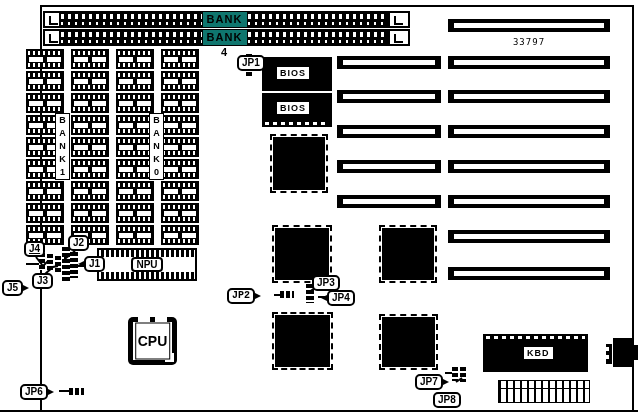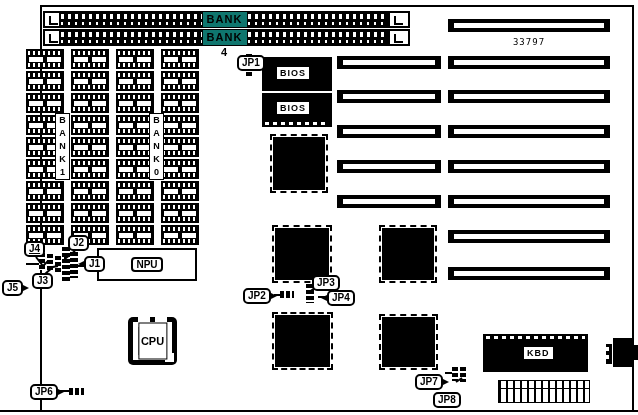--- a/index.html
+++ b/index.html
@@ -46,36 +46,36 @@
   
   .qfp{position:absolute;background:#000;outline:2px dashed #000;outline-offset:1px;}
 
   
   .xslot{position:absolute;height:13px;background:#000;}
   .stripe{position:absolute;left:6px;right:6px;top:4px;height:5px;background:#fff;}
 
   
   .npu-socket{position:absolute;left:97px;top:248px;width:100px;height:33px;
               border:2px solid #000;box-sizing:border-box;background:#fff;
-              display:flex;}
+              display:flex;flex-direction:column;}
   .pin-band{height:7px;background:repeating-linear-gradient(90deg,#fff 0 2px,#000 2px 5px);}
   .npu-mid{flex:1;display:flex;align-items:center;justify-content:center;}
   .npu-label{background:#fff;border:2px solid #000;border-radius:4px;
              font-size:10px;font-weight:bold;padding:0 3px;line-height:11px;}
 
   
   .cpu-socket{position:absolute;left:128px;top:317px;width:49px;height:48px;
               background:#000;border-radius:5px;}
   .cpu-ring{position:absolute;left:5px;top:5px;right:5px;bottom:5px;background:#fff;}
   .cpu-core{position:absolute;left:5px;top:5px;right:5px;bottom:5px;background:#000;}
   .cpu-notch{position:absolute;top:0;width:12px;height:5px;background:#fff;}
   .cpu-notch.n1{left:10px;}  .cpu-notch.n2{left:27px;}
   .cpu-corner{position:absolute;right:3px;bottom:3px;width:9px;height:9px;background:#fff;}
   .cpu-label{position:absolute;left:50%;top:50%;transform:translate(-50%,-50%);
-             background:#fff;border:1px solid #000;font-size:11px;font-weight:bold;
+             background:#fff;border:1px solid #000;font-size:14px;font-weight:bold;
              padding:12px 2px;line-height:11px;}
 
   
   .jv{position:absolute;width:6px;background:repeating-linear-gradient(180deg,#000 0 4px,#fff 4px 6px);}
   .jv.wide{width:8px;}
   .jh{position:absolute;height:7px;background:repeating-linear-gradient(90deg,#000 0 4px,#fff 4px 6px);}
 
   
   .callout{position:absolute;background:#fff;border:2px solid #000;border-radius:5px;
            font-size:10px;font-weight:bold;line-height:12px;padding:0 3px;z-index:5;}
@@ -315,32 +315,32 @@
   <div class="callout" style="left:32px;top:273px;">
     <span>J3</span>
   </div>
   <div class="callout" style="left:68px;top:235px;">
     <span>J2</span>
   </div>
   <div class="callout" style="left:84px;top:256px;">
     <span>J1</span>
     <span class="arrow-l"></span>
   </div>
-  <div class="callout" style="left:243px;top:288px;">
+  <div class="callout" style="left:227px;top:288px;font-family:Liberation Mono, monospace;">
     <span>JP2</span>
     <span class="arrow-r"></span>
   </div>
   <div class="callout" style="left:312px;top:275px;">
     <span>JP3</span>
   </div>
   <div class="callout" style="left:327px;top:290px;">
     <span>JP4</span>
     <span class="arrow-l"></span>
   </div>
-  <div class="callout" style="left:30px;top:384px;">
+  <div class="callout" style="left:20px;top:384px;">
     <span>JP6</span>
     <span class="arrow-r"></span>
   </div>
   <div class="callout" style="left:415px;top:374px;">
     <span>JP7</span>
     <span class="arrow-r"></span>
   </div>
   <div class="callout" style="left:433px;top:381px;margin-top:11px;">
     <span>JP8</span>
   </div>

